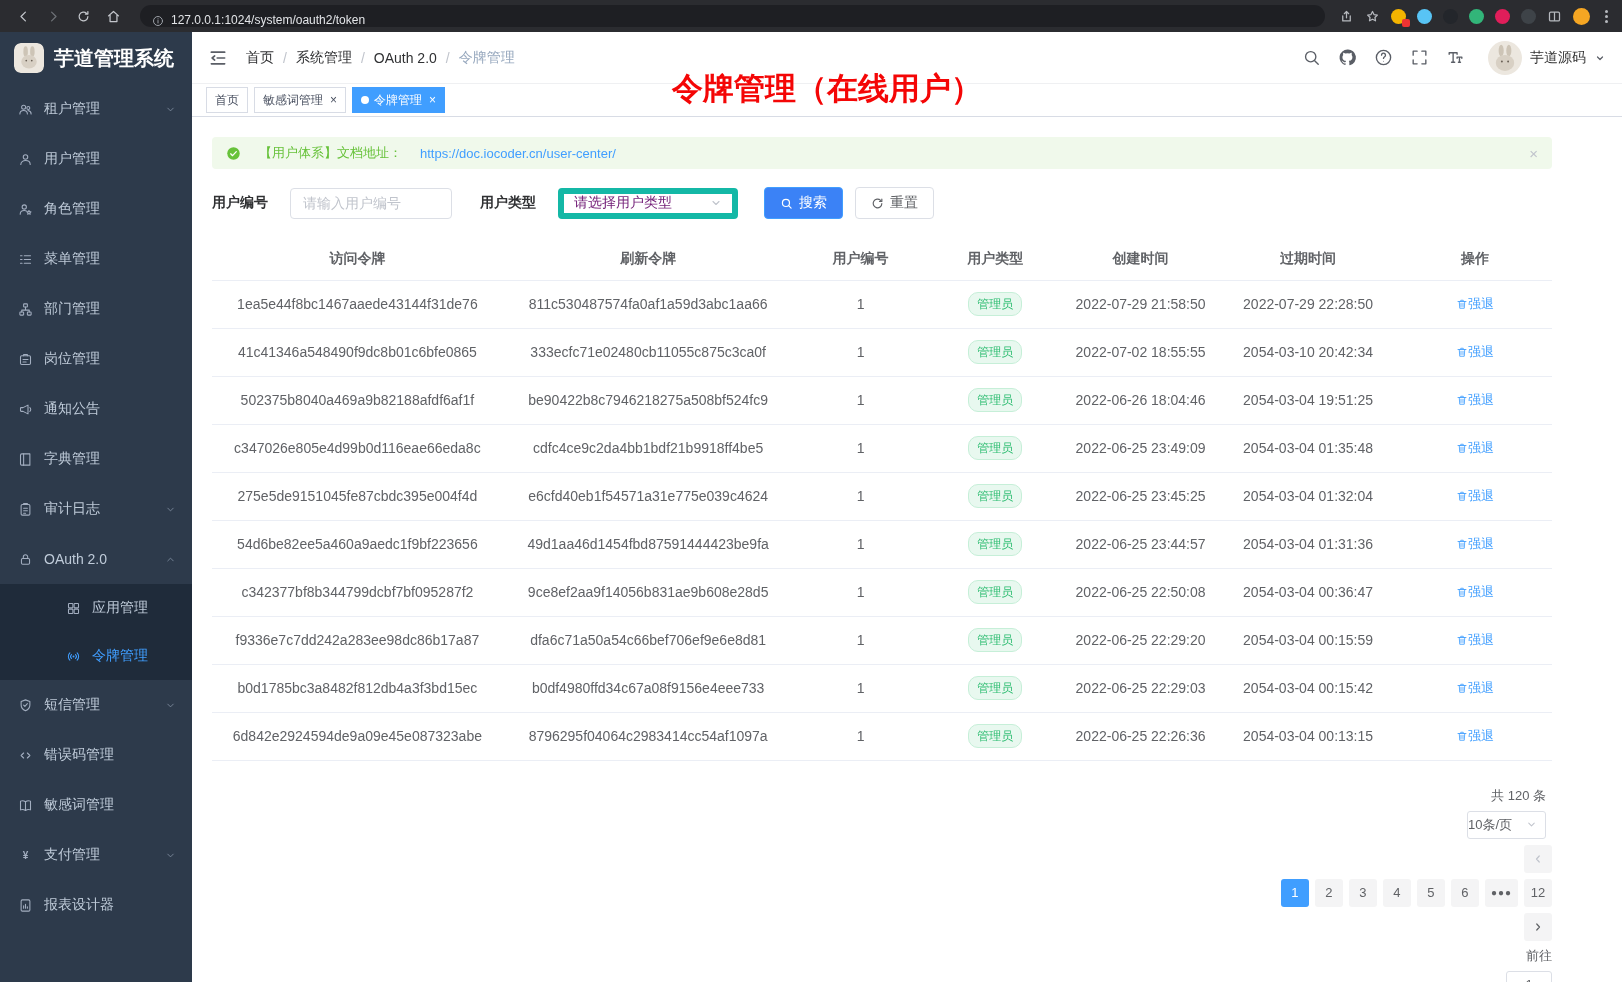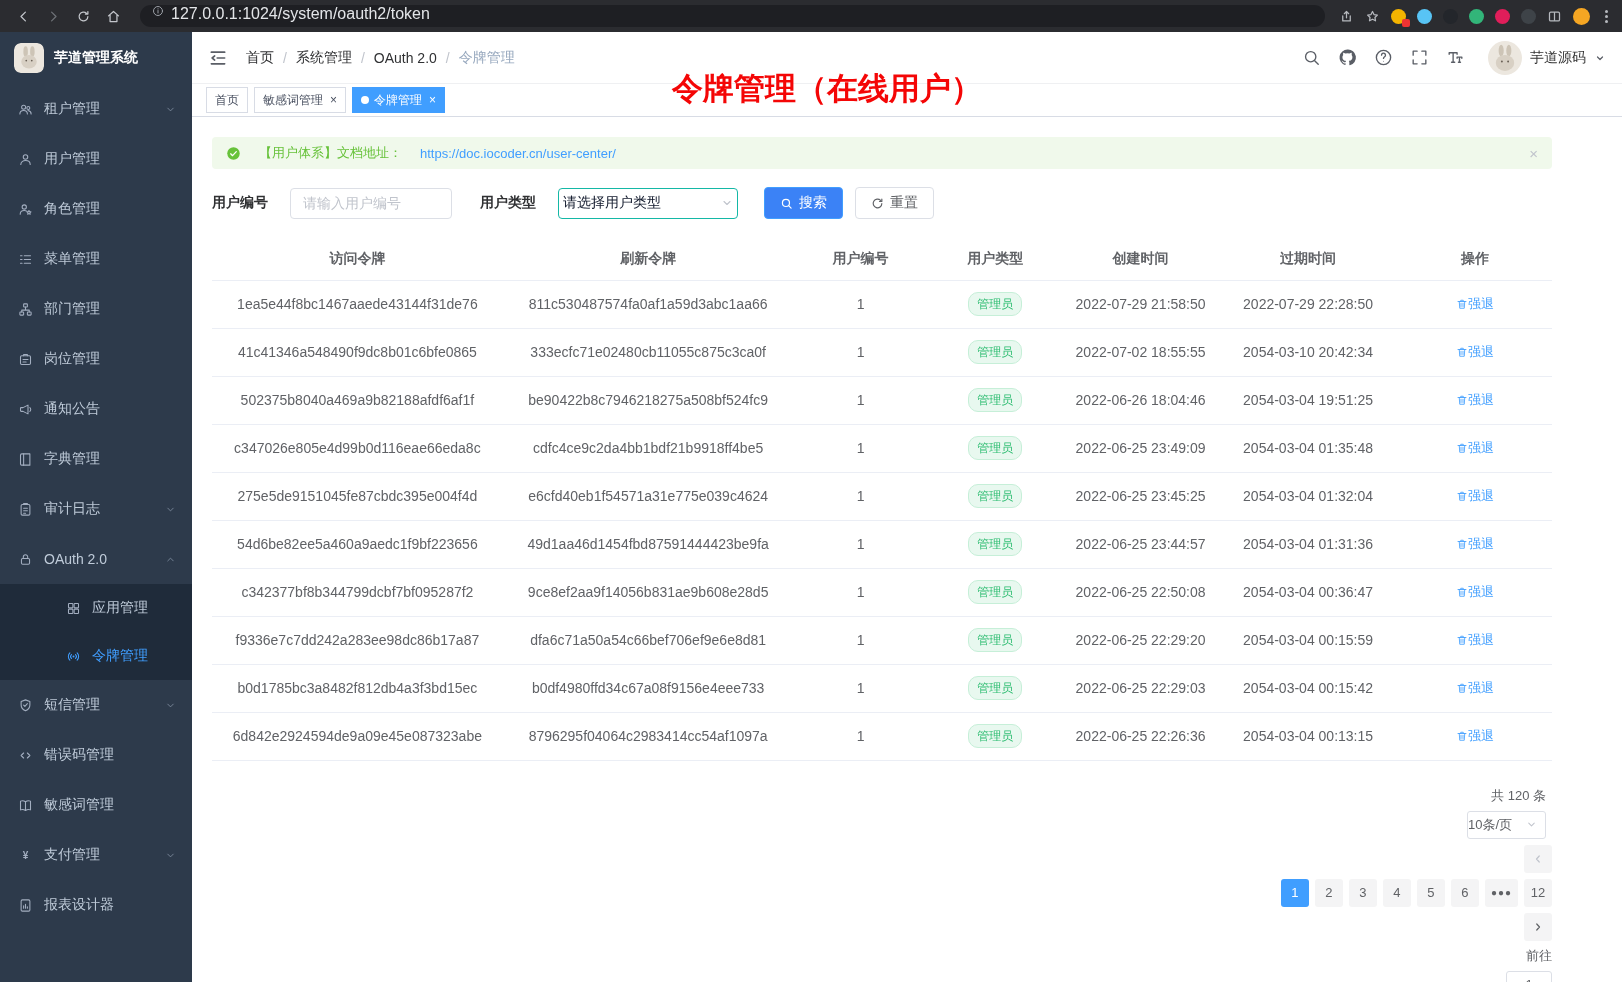--- a/index.html
+++ b/index.html
@@ -11,39 +11,39 @@
   }
   .ico { display:inline-flex; width:16px; height:16px; flex:none; }
   .ico svg { width:100%; height:100%; }
   .ico.sm { width:13px; height:13px; }
 
   
   .browser-bar { height:32px; background:#2b2c30; display:flex; align-items:center; padding:0 10px; gap:4px; }
   .bnav { width:26px; height:26px; display:flex; align-items:center; justify-content:center; color:#c3c6cb; }
   .bnav.dim { color:#6e7277; }
   .bnav .ico { width:15px; height:15px; }
-  .url-pill { flex:1; height:22px; background:#1e1f23; border-radius:12px; display:flex; align-items:flex-start; gap:7px; padding:0 12px; margin:0 10px; color:#e3e5e8; font-size:16px; }
+  .url-pill { flex:1; height:22px; background:#1e1f23; border-radius:12px; display:flex; align-items:flex-end; gap:7px; padding:0 12px; margin:0 10px; color:#e3e5e8; font-size:12px; }
   .url-pill .ico { width:12px; height:12px; color:#9b9fa6; }
   .bext { display:flex; align-items:center; gap:11px; }
   .bext .ico { width:15px; height:15px; color:#b6b9be; }
   .ext-dot { width:15px; height:15px; border-radius:50%; display:inline-block; position:relative; flex:none; }
   .ext-dot .badge { position:absolute; right:-4px; bottom:-3px; width:8px; height:8px; background:#e33; border-radius:2px; }
   .b-avatar { width:17px; height:17px; border-radius:50%; background:#f5a623; flex:none; }
   .kebab { display:inline-flex; flex-direction:column; gap:2px; padding:0 4px; }
   .kebab i { width:3px; height:3px; border-radius:50%; background:#b6b9be; }
 
   
   .app { display:flex; height:950px; }
 
   
   .sidebar { width:192px; flex:none; background:#2d3a4b; color:#bfcbd9; overflow:hidden; }
   .logo-row { height:52px; display:flex; align-items:center; gap:10px; padding:0 14px; background:#2d3a4b; }
   .logo-avatar { width:30px; height:30px; border-radius:7px; overflow:hidden; flex:none; }
   .logo-avatar svg { width:100%; height:100%; display:block; }
-  .logo-title { color:#fff; font-weight:bold; font-size:14px; white-space:nowrap; }
+  .logo-title { color:#fff; font-weight:bold; font-size:20px; white-space:nowrap; }
   .menu-item { height:50px; display:flex; align-items:center; gap:11px; padding:0 16px 0 18px; font-size:14px; color:#bfcbd9; cursor:pointer; }
   .menu-item .ico { width:15px; height:15px; color:#a3aec0; }
   .menu-item.sub { background:#1f2b3a; padding-left:66px; height:48px; }
   .menu-item.active { color:#409eff; }
   .menu-item.active .ico { color:#409eff; }
   .menu-label { white-space:nowrap; }
   .chev { margin-left:auto; width:11px; height:11px; color:#8795a8; display:inline-flex; transition:none; }
   .chev svg { width:100%; height:100%; }
   .chev.up { transform:rotate(180deg); }
 
@@ -84,21 +84,21 @@
   .alert { height:32px; background:#f0f9eb; border-radius:4px; display:flex; align-items:center; gap:18px; padding:0 14px; font-size:13px; color:#67c23a; }
   .alert .ico { width:15px; height:15px; }
   .alert-link { color:#409eff; text-decoration:none; }
   .alert-close { margin-left:auto; color:#c0c4cc; font-size:15px; cursor:pointer; line-height:1; }
 
   .filters { display:flex; align-items:center; margin:18px 0 20px; }
   .f-label { font-weight:bold; color:#303133; margin-right:22px; white-space:nowrap; }
   .f-input { width:162px; height:31px; border:1px solid #dcdfe6; border-radius:4px; padding:0 12px; font-size:14px; color:#606266; outline:none; font-family:inherit; }
   .f-input::placeholder { color:#c0c4cc; }
   .f-gap { width:28px; flex:none; }
-  .f-select { width:180px; height:31px; border:1px solid #14b8a6; border-radius:4px; display:flex; align-items:center; padding:0 4px; color:#0f172a; cursor:pointer; }
+  .f-select { width:180px; height:31px; border:6px solid #14b8a6; border-radius:4px; display:flex; align-items:center; padding:0 10px; color:#701a75; cursor:pointer; }
   .f-select .caret { margin-left:auto; width:12px; height:12px; color:#c0c4cc; display:inline-flex; }
   .f-select .caret svg { width:100%; height:100%; }
   .btn { height:32px; border-radius:4px; font-size:14px; display:inline-flex; align-items:center; gap:6px; padding:0 15px; cursor:pointer; border:1px solid #dcdfe6; background:#fff; color:#606266; font-family:inherit; }
   .btn .ico { width:13px; height:13px; }
   .btn-primary { background:#3b82f6; border-color:#409eff; color:#fff; margin-left:26px; margin-right:12px; }
 
   table.data-table { width:100%; border-collapse:collapse; table-layout:fixed; }
   .data-table th { height:41px; font-size:14px; color:#606266; font-weight:bold; text-align:center; border-bottom:1px solid #ebeef5; padding:0 4px; white-space:nowrap; }
   .data-table td { height:48px; font-size:14px; color:#606266; text-align:center; border-bottom:1px solid #ebeef5; padding:0 4px; white-space:nowrap; overflow:hidden; }
   .tag { display:inline-block; background:#e8f8ef; border:1px solid #c6efd8; color:#2fbd72; font-size:12px; line-height:1; padding:5px 8px; border-radius:10px; }

